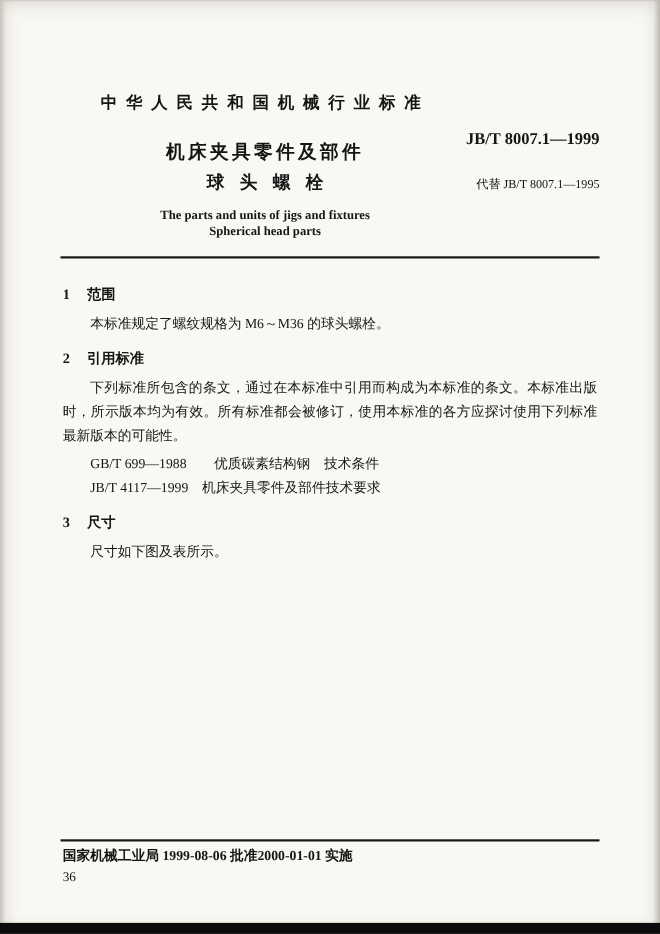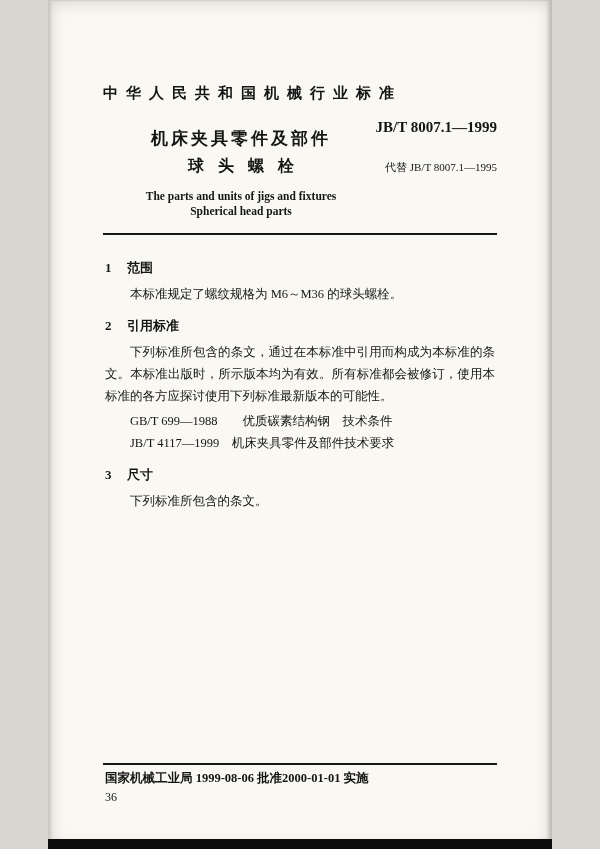--- a/index.html
+++ b/index.html
@@ -3,21 +3,21 @@
 <meta charset="utf-8">
 <style>
   html, body {
     margin: 0;
     padding: 0;
     background: #d8d6d1;
     font-family: "Liberation Serif", "DejaVu Serif", serif;
   }
   .page {
     position: relative;
-    width: 504px;
+    width: 600px;
     height: 849px;
     margin: 0 auto;
     background: #f9f8f3;
     color: #151515;
     overflow: hidden;
     box-shadow: inset 0 0 18px rgba(120,115,105,0.35), inset 0 0 2px rgba(80,75,70,0.4);
   }
   
   .scan-bottom-bar {
     position: absolute;
@@ -192,21 +192,21 @@
 
     <section>
       <h2 class="sec-heading"><span class="sec-num">2</span><span>引用标准</span></h2>
       <p class="para">下列标准所包含的条文，通过在本标准中引用而构成为本标准的条文。本标准出版时，所示版本均为有效。所有标准都会被修订，使用本标准的各方应探讨使用下列标准最新版本的可能性。</p>
       <p class="ref-line">GB/T 699—1988　　优质碳素结构钢　技术条件</p>
       <p class="ref-line">JB/T 4117—1999　机床夹具零件及部件技术要求</p>
     </section>
 
     <section>
       <h2 class="sec-heading"><span class="sec-num">3</span><span>尺寸</span></h2>
-      <p class="para">下列标准所包含的条文。</p>
+      <p class="para">尺寸如下图及表所示。</p>
     </section>
 
   </div>
 
   <div class="rule-bottom"></div>
 
   <div class="footer-line">
     <span>国家机械工业局 1999-08-06 批准</span>
     <span>2000-01-01 实施</span>
   </div>

